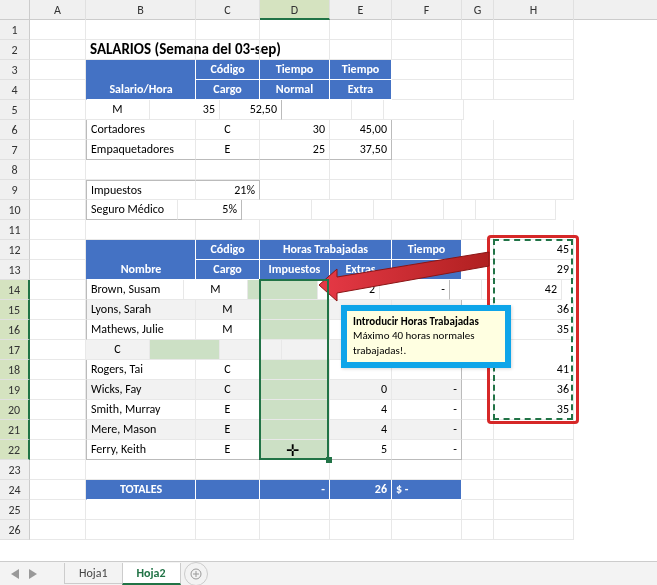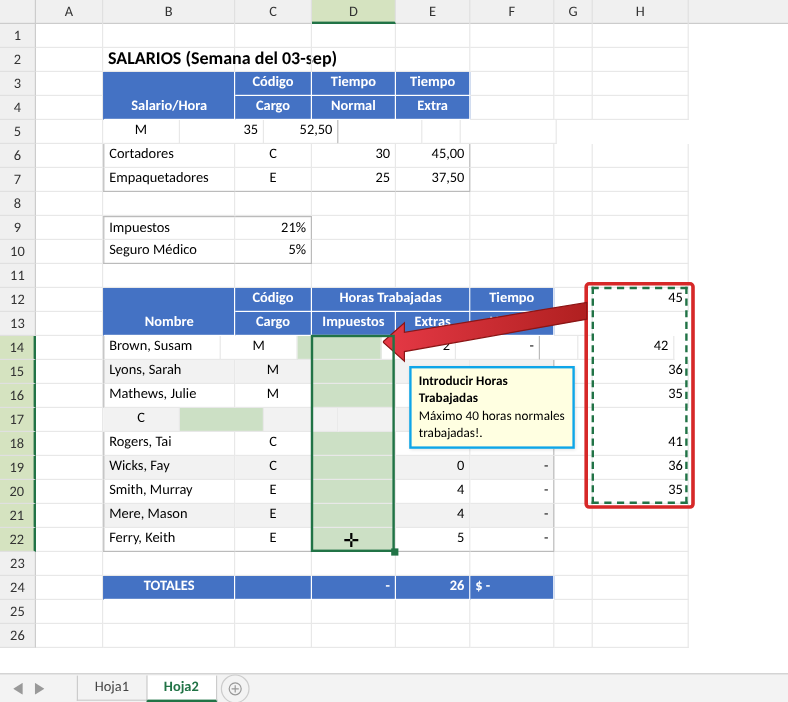--- a/index.html
+++ b/index.html
@@ -110,25 +110,25 @@
     border-radius: 4px;
     pointer-events: none;
   }
   .arrow {
     position: absolute;
     pointer-events: none;
   }
   .tooltip {
     position: absolute;
     background: #ffffe1;
-    border: 2px solid #0ea5e9;
+    border: 6px solid #0ea5e9;
     padding: 4px 6px;
     font-size: 11px;
     line-height: 1.3;
-    width: 138px;
+    width: 170px;
     box-shadow: 1px 1px 3px rgba(0,0,0,0.15);
     z-index: 10;
   }
   .tooltip .ttl { font-weight: bold; display: block; }
   .selection-border {
     position: absolute;
     border: 2px solid #217346;
     pointer-events: none;
     z-index: 5;
   }
@@ -324,21 +324,21 @@
         <div class="cell bordL bordT" style="width:110px">Impuestos</div>
         <div class="cell r bordR bordT" style="width:64px">21%</div>
         <div class="cell" style="width:70px"></div>
         <div class="cell" style="width:62px"></div>
         <div class="cell" style="width:70px"></div>
         <div class="cell" style="width:32px"></div>
         <div class="cell" style="width:80px"></div>
       </div>
       <div class="row">
         <div class="cell" style="width:56px"></div>
-        <div class="cell bordL bordB" style="width:110px">Seguro Médico</div>
+        <div class="cell bordL bordB" style="width:92px">Seguro Médico</div>
         <div class="cell r bordR bordB" style="width:64px">5%</div>
         <div class="cell" style="width:70px"></div>
         <div class="cell" style="width:62px"></div>
         <div class="cell" style="width:70px"></div>
         <div class="cell" style="width:32px"></div>
         <div class="cell" style="width:80px"></div>
       </div>
 
       <div class="row">
         <div class="cell" style="width:56px"></div>
@@ -362,20 +362,21 @@
       </div>
 
       <div class="row">
         <div class="cell" style="width:56px"></div>
         <div class="cell th bl" style="width:110px">Nombre</div>
         <div class="cell th" style="width:64px">Cargo</div>
         <div class="cell th" style="width:70px">Impuestos</div>
         <div class="cell th" style="width:62px">Extras</div>
         <div class="cell th" style="width:70px">Normal</div>
         <div class="cell" style="width:32px"></div>
+        <div class="cell r" style="width:80px">29</div>
       </div>
 
       <div class="row">
         <div class="cell" style="width:56px"></div>
         <div class="cell bordL" style="width:98px">Brown, Susam</div>
         <div class="cell c" style="width:64px">M</div>
         <div class="cell sel-fill r" style="width:70px"></div>
         <div class="cell r" style="width:62px">2</div>
         <div class="cell r bordR" style="width:70px">-</div>
         <div class="cell" style="width:32px"></div>

